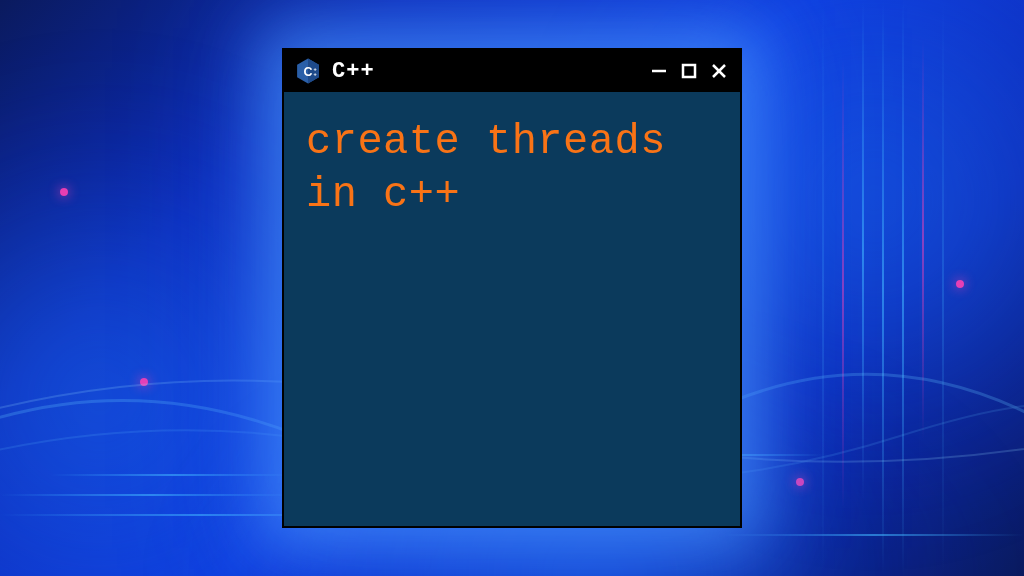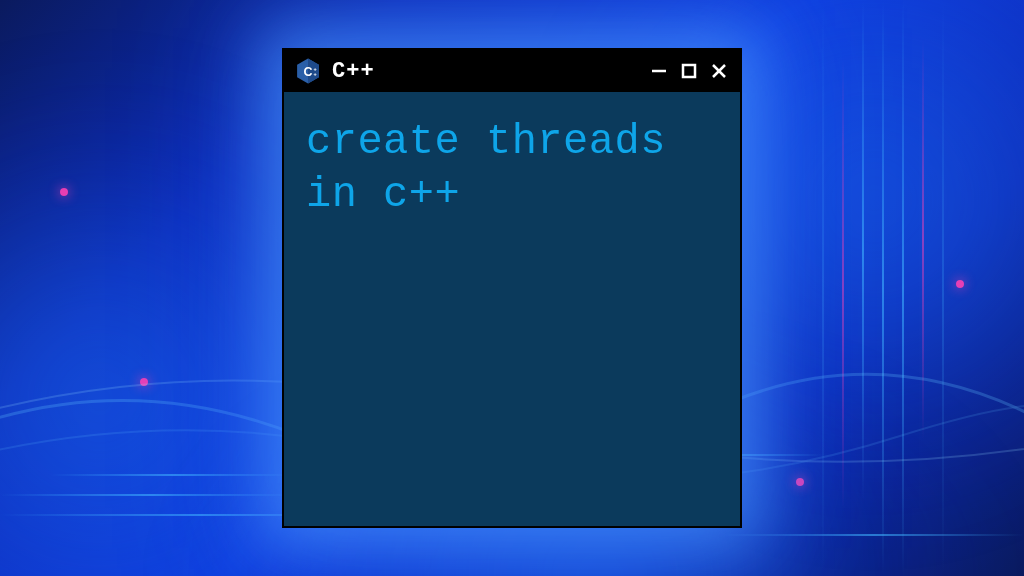--- a/index.html
+++ b/index.html
@@ -138,21 +138,21 @@
       cursor: pointer;
       width: 22px;
       height: 22px;
       display: flex;
       align-items: center;
       justify-content: center;
     }
 
     .terminal-body {
       padding: 24px 22px;
-      color: #0ea5e9;
+      color: #f97316;
       font-size: 42px;
       line-height: 1.25;
       font-family: 'Courier New', Courier, monospace;
       letter-spacing: 0.5px;
     }
   </style>
 </head>
 <body>
 
 <div class="background">

